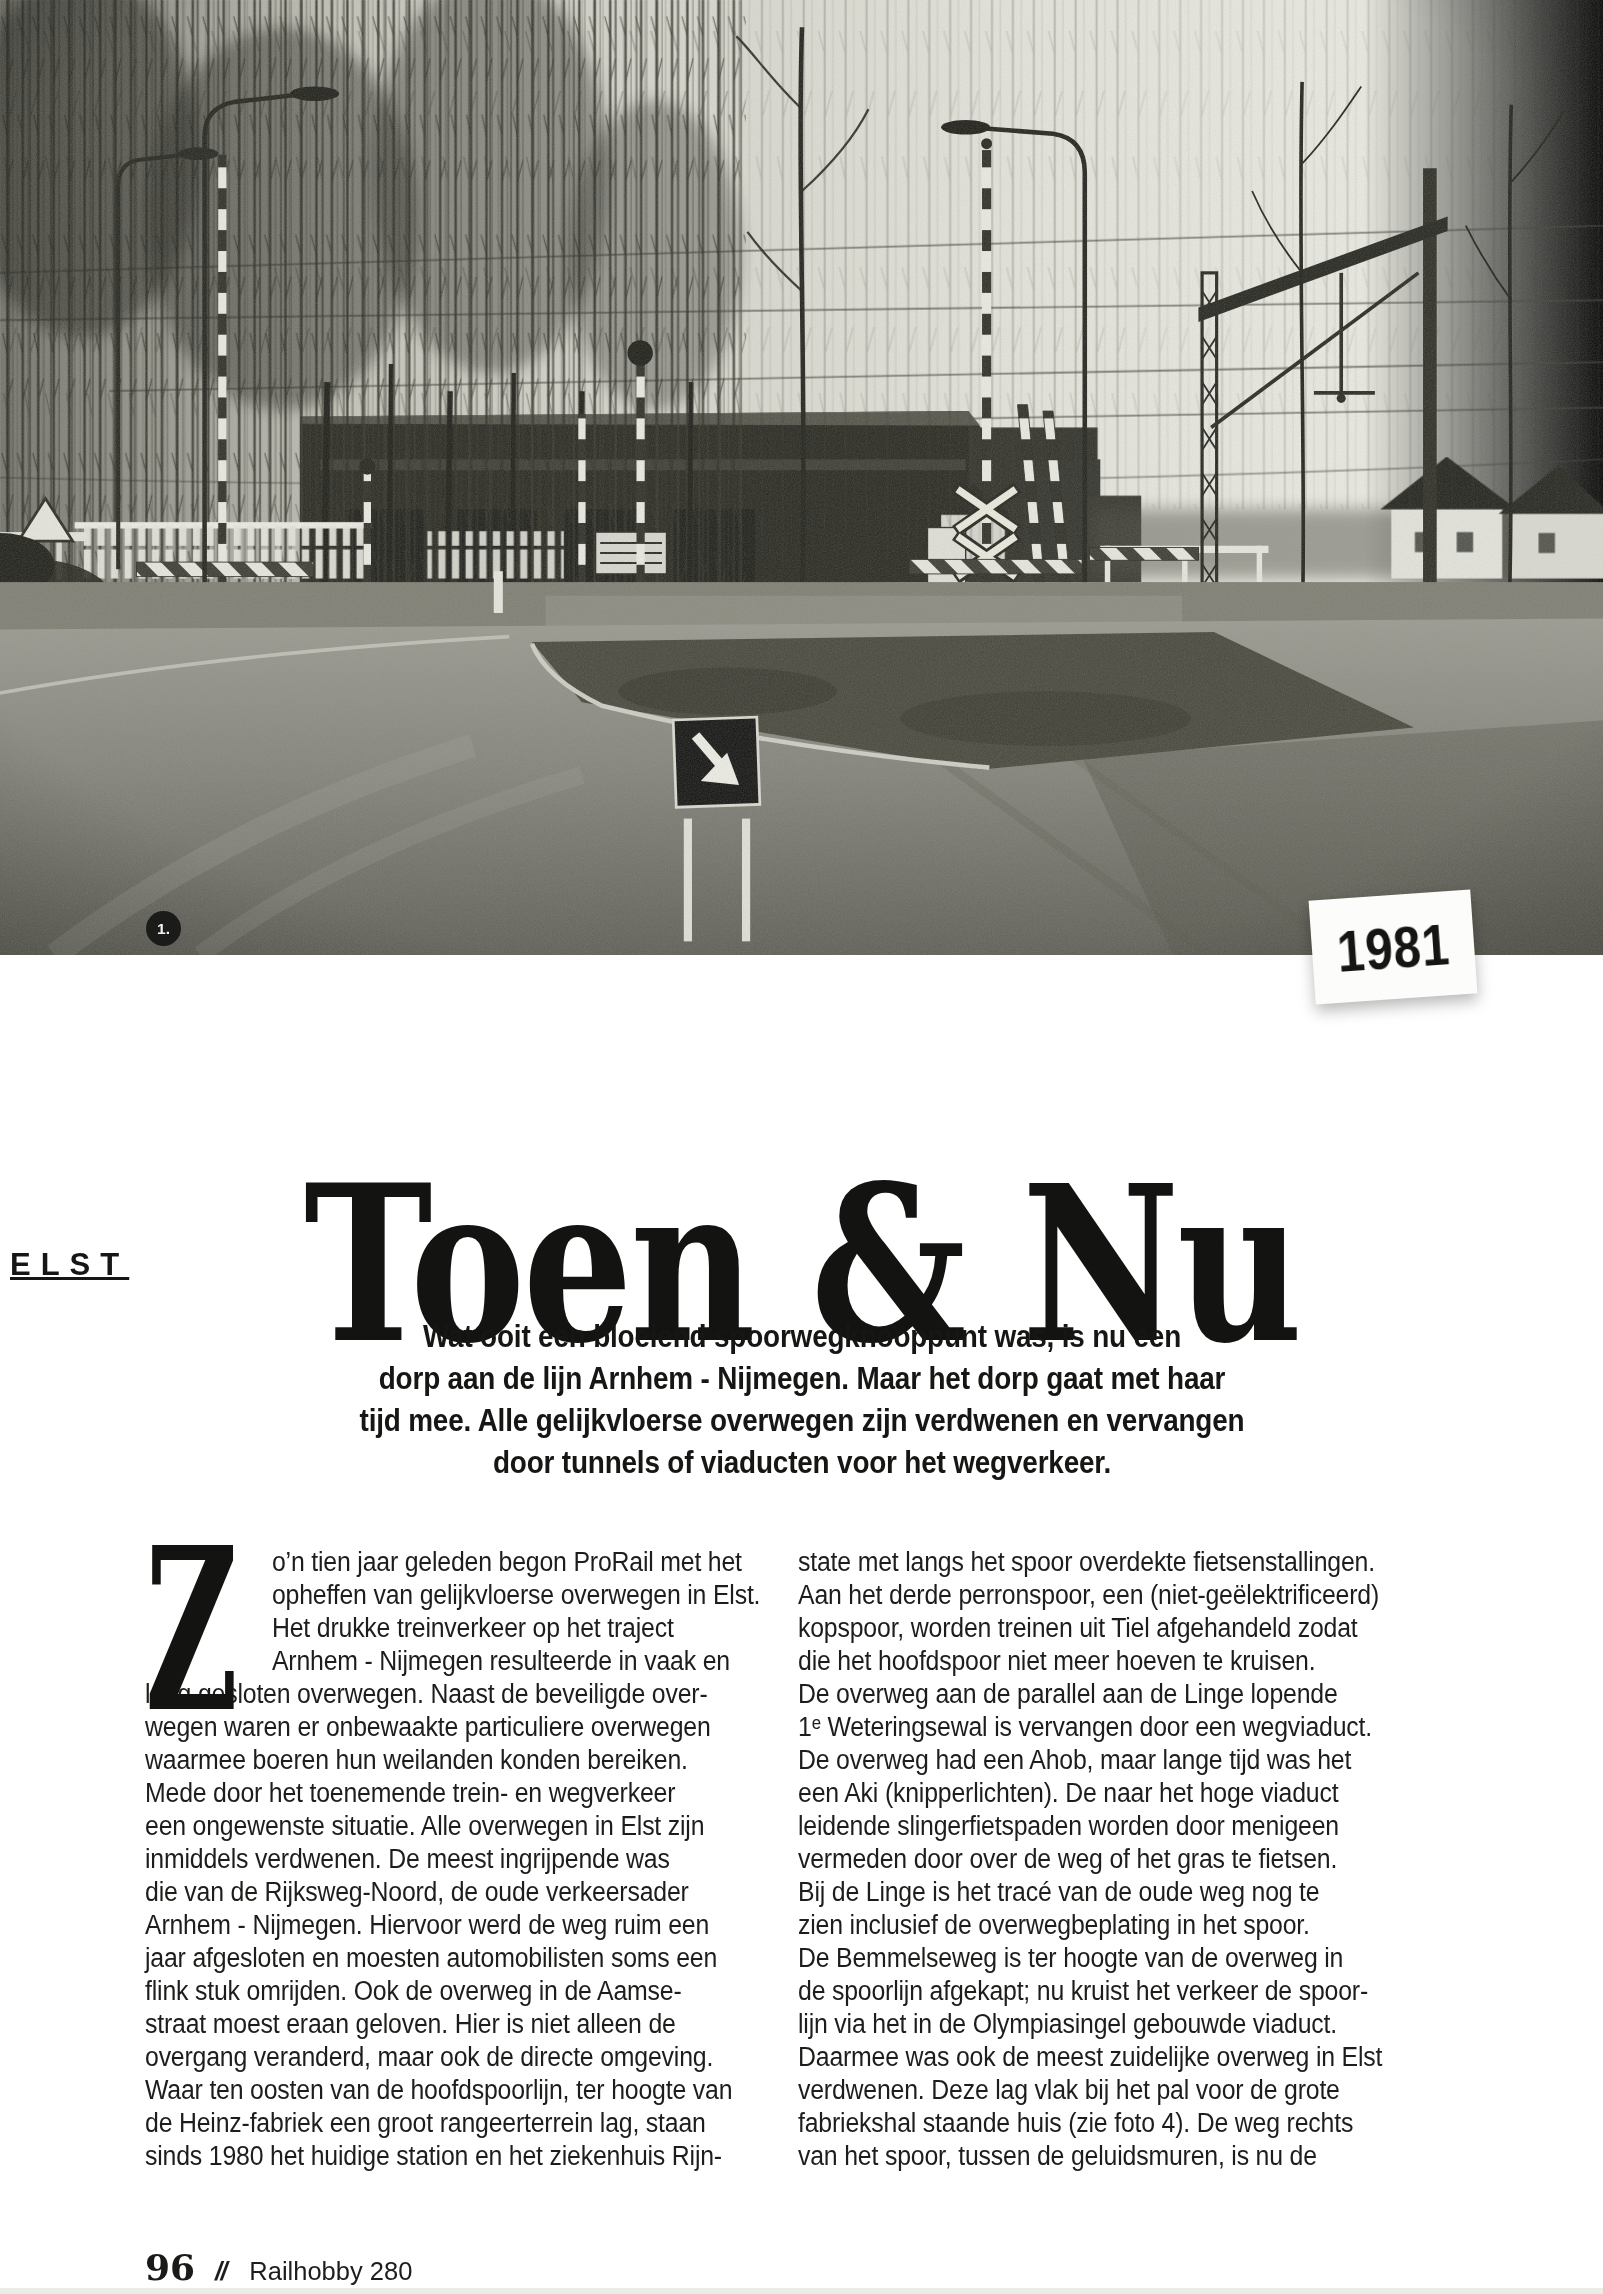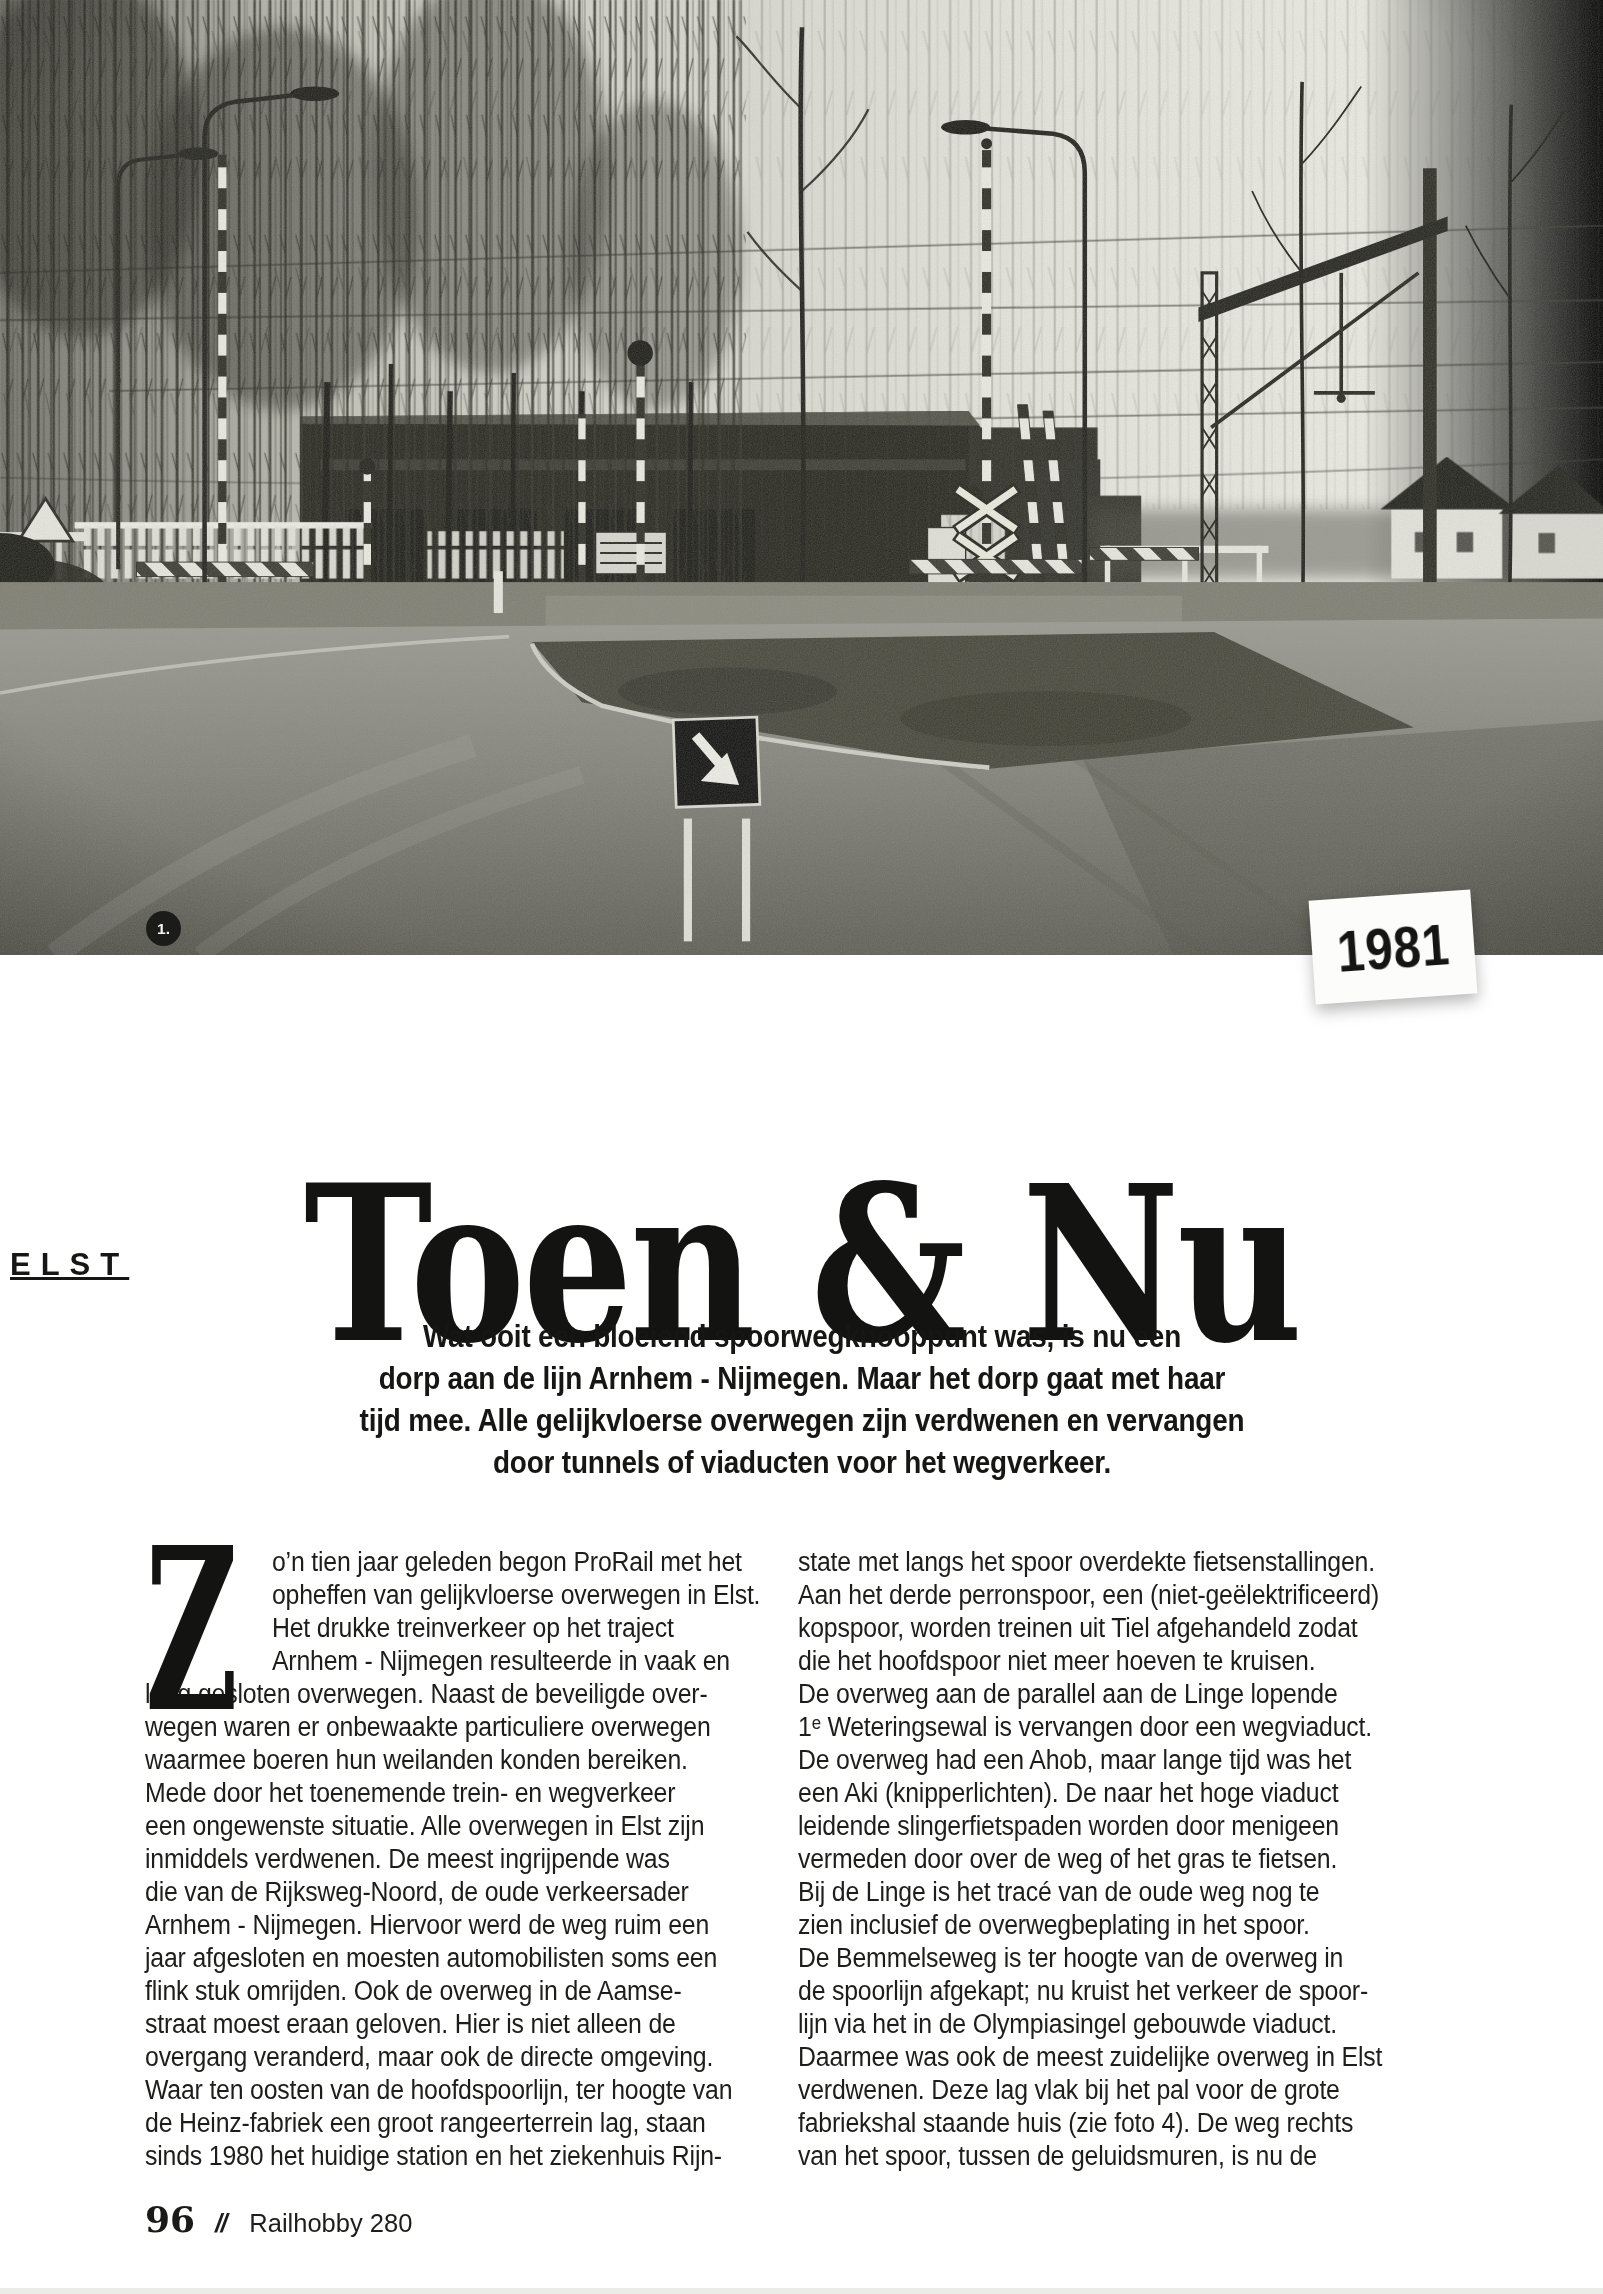--- a/index.html
+++ b/index.html
@@ -53,21 +53,21 @@
   .col-left{left:145px;}
   .col-right{left:798px;}
   .col-left .lines .tline:nth-child(-n+4){padding-left:138px;}
   .dropcap{
     position:absolute;left:0;top:3.6px;
     font-family:"DejaVu Serif",serif;font-weight:bold;font-size:224px;line-height:.72;
     color:#131311;transform:scaleX(.62);transform-origin:0 0;
   }
   
   .footer{position:absolute;left:145px;top:2198px;display:flex;align-items:baseline;z-index:2;}
-  .page-num{font:bold 36px "DejaVu Serif",serif;color:#1a1a18;}
+  .page-num{font:bold 36px "DejaVu Serif",serif;color:#1a1a18;margin-top:48px;}
   .footer-sep{font:bold italic 25.5px "Liberation Sans",sans-serif;color:#1d1d1b;margin-left:20px;letter-spacing:-1.8px;}
   .footer-mag{font:25.5px "Liberation Sans",sans-serif;color:#1d1d1b;margin-left:23.6px;}
   .bottom-strip{position:absolute;left:0;bottom:0;width:100%;height:7.3px;background:#ebebe8;}
 </style>
 </head>
 <body>
 
 <div class="photo">
   <svg viewBox="0 0 1764 1050" preserveAspectRatio="none">
     <defs>

